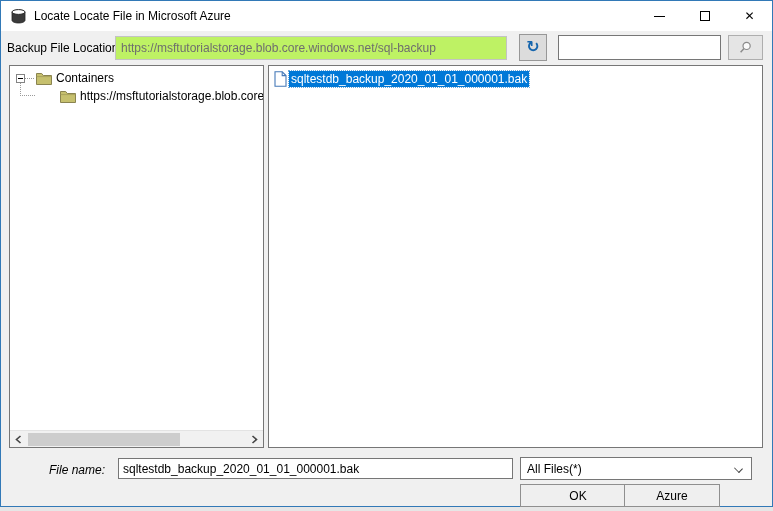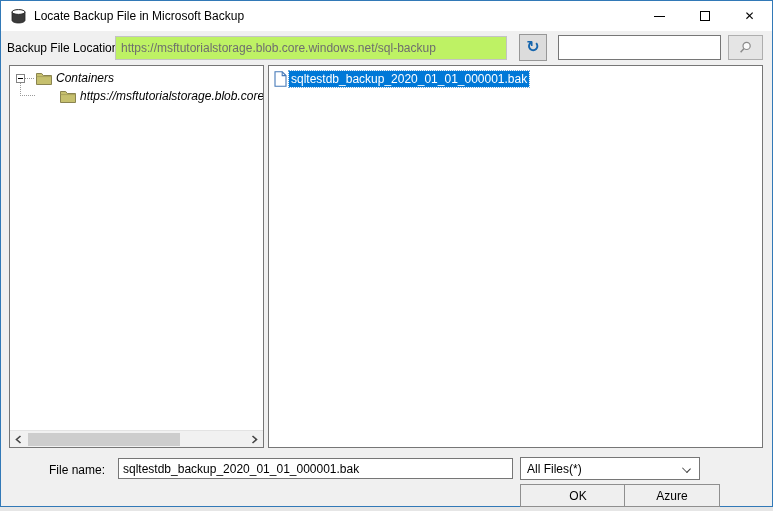--- a/index.html
+++ b/index.html
@@ -59,21 +59,21 @@
   }
   .search-btn {
     position: absolute; left: 727px; top: 3px; width: 35px; height: 25px;
     background: #e5e5e5; border: 1px solid #aeaeae;
     display: flex; align-items: center; justify-content: center;
   }
 
   
   .tree-panel {
     position: absolute; left: 8px; top: 64px; width: 255px; height: 383px;
-    background: #fff; border: 1px solid #767676; overflow: hidden; font-style: italic;
+    background: #fff; border: 1px solid #767676; overflow: hidden;
   }
   .list-panel {
     position: absolute; left: 267px; top: 64px; width: 495px; height: 383px;
     background: #fff; border: 1px solid #767676; overflow: hidden;
   }
 
   
   .tree-node { position: absolute; display: flex; align-items: center; white-space: nowrap; }
   .node-root { left: 6px; top: 5px; }
   .node-child { left: 48px; top: 23px; }
@@ -107,28 +107,28 @@
 
   
   .file-row { position: absolute; left: 5px; top: 5px; display: flex; align-items: center; }
   .file-ic { width: 13px; height: 16px; margin-right: 2px; flex: 0 0 auto; }
   .file-name-sel {
     background: #0078d7; color: #fff; padding: 1px 2px;
     outline: 1px dotted #6fa8d8; white-space: nowrap;
   }
 
   
-  .fn-label { position: absolute; left: 48px; top: 462px; white-space: nowrap; }
+  .fn-label { position: absolute; left: 48px; top: 462px; white-space: nowrap; font-style: italic; }
   .fn-input {
     position: absolute; left: 117px; top: 457px; width: 395px; height: 21px;
     background: #fff; border: 1px solid #767676;
     font-family: inherit; font-size: 12px; padding: 0 4px; color: #000;
   }
   .type-select {
-    position: absolute; left: 519px; top: 456px; width: 180px; height: 23px;
+    position: absolute; left: 519px; top: 456px; width: 232px; height: 23px;
     background: #fff; border: 1px solid #767676;
     display: flex; align-items: center; padding-left: 6px;
   }
   .chev-down {
     position: absolute; right: 9px; top: 7px; width: 7px; height: 7px;
     border-right: 1px solid #3c3c3c; border-bottom: 1px solid #3c3c3c;
     transform: rotate(45deg) scale(1, 0.8); transform-origin: center;
   }
   .btn {
     position: absolute; height: 23px; background: #efefef; border: 1px solid #8f8f8f;
@@ -142,21 +142,21 @@
 <body>
 
 <div class="screen">
   <div class="window">
 
     <div class="titlebar">
       <svg class="app-icon" viewBox="0 0 17 17">
         <path d="M2 4 v8.2 c0 1.6 2.9 2.8 6.5 2.8 s6.5 -1.2 6.5 -2.8 V4 Z" fill="#3a3a3a" stroke="#222" stroke-width="0.8"></path>
         <ellipse cx="8.5" cy="4" rx="6.5" ry="2.4" fill="#ffffff" stroke="#222" stroke-width="1"></ellipse>
       </svg>
-      <span class="title-text">Locate Backup File in Microsoft Backup</span>
+      <span class="title-text">Locate Locate File in Microsoft Azure</span>
       <div class="win-controls">
         <div class="win-btn">
           <span class="glyph-min"></span>
         </div>
         <div class="win-btn">
           <span class="glyph-max"></span>
         </div>
         <div class="win-btn">
           <span class="glyph-close">✕</span>
         </div>

